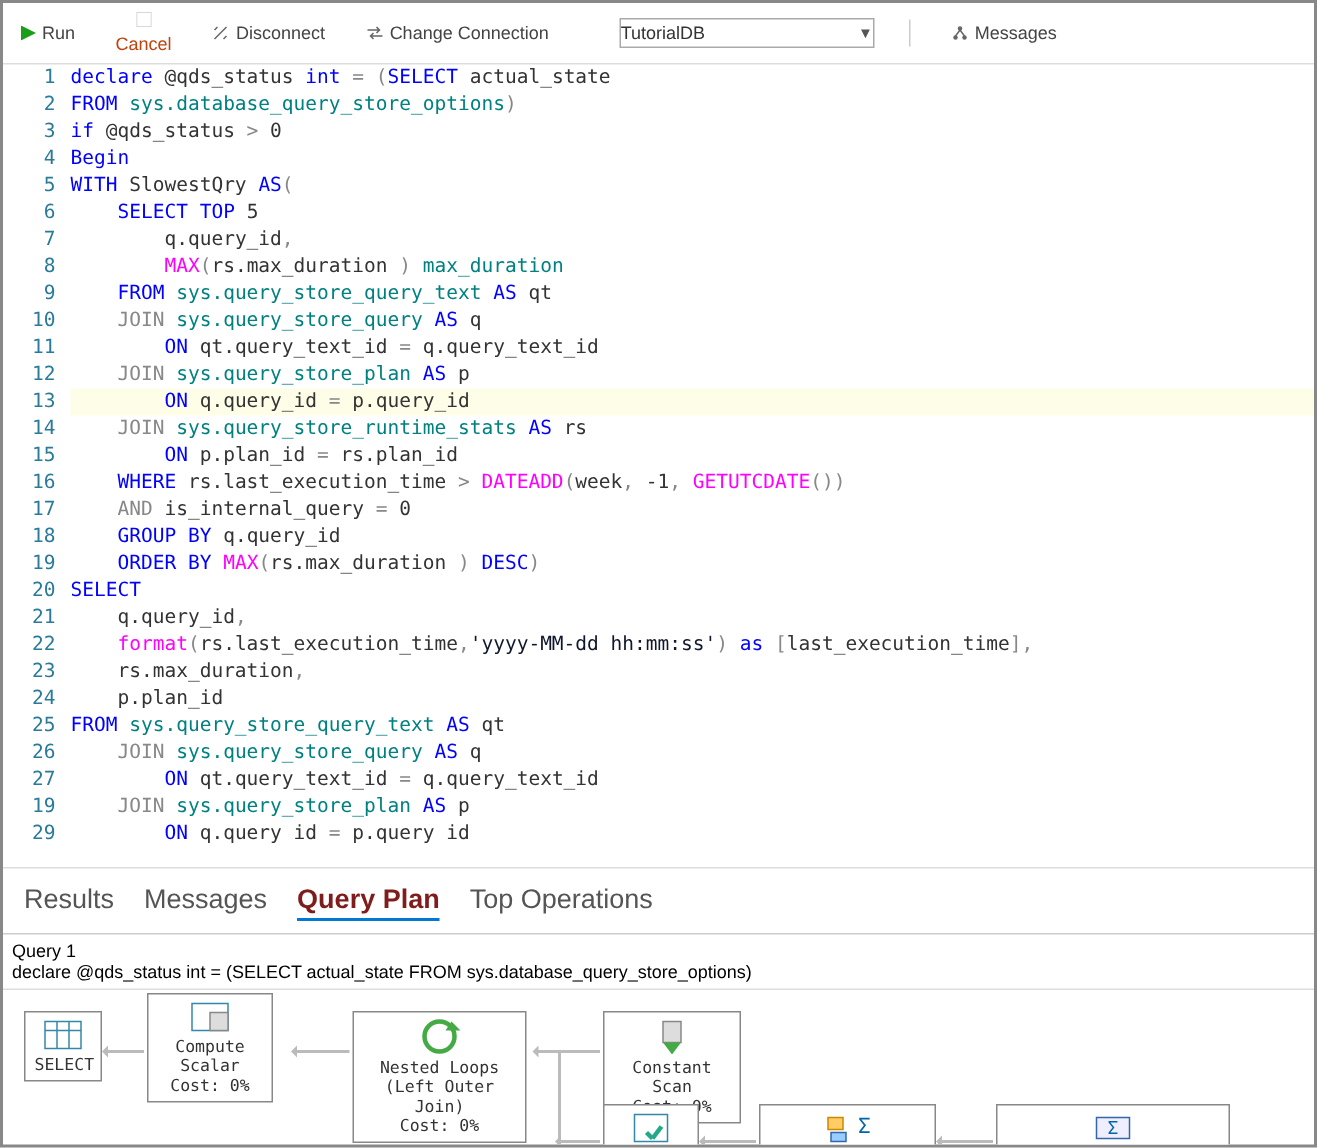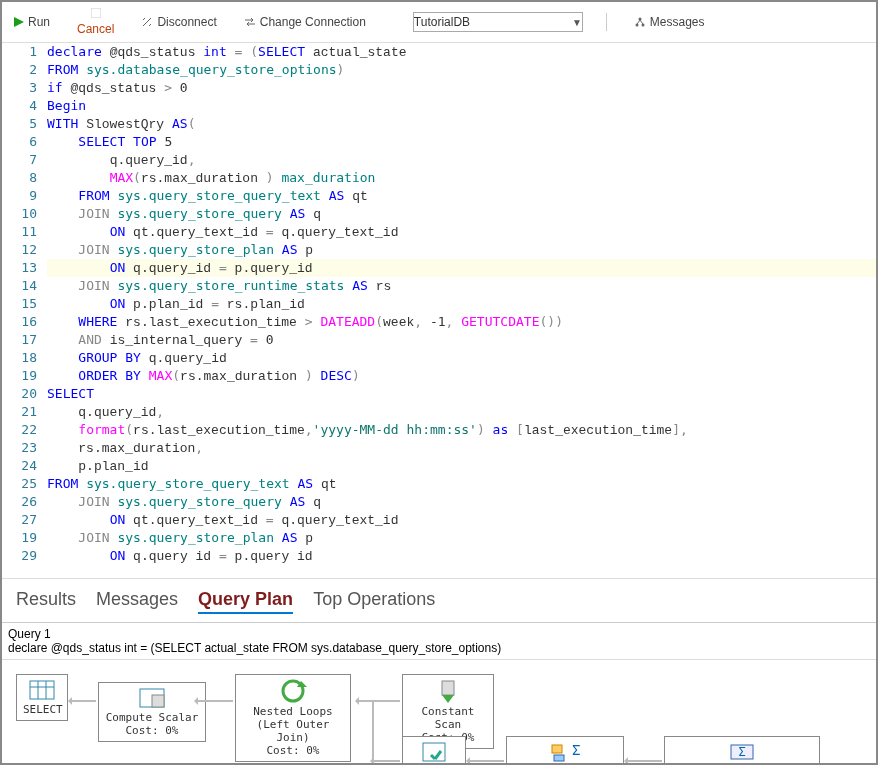--- a/index.html
+++ b/index.html
@@ -12,24 +12,24 @@
 .chev { font-size: 10px; color: #555; }
 .editor { display: flex; font-family: Consolas, monospace; font-size: 13px; line-height: 18px; height: 535px; overflow: hidden; position: relative; }
 .gutter { width: 45px; text-align: right; color: #2a7a9a; padding-right: 10px; user-select: none; }
 .gutter div { height: 18px; }
 .code { flex: 1; white-space: pre; padding-left: 0; }
 .code-line { height: 18px; }
 .code-line.hl { background: #fdfde8; }
 .k { color: #0000ff; }
 .sys { color: #008080; }
 .fn { color: #ff00ff; margin-top: 10px; }
-.str { color: #0f766e; }
+.str { color: #0f172a; }
 .num { color: #333; }
 .op { color: #888; }
-.txt { color: #333; font-family: Liberation Mono, monospace; }
+.txt { color: #333; }
 .tabs { display: flex; gap: 20px; padding: 8px 14px; border-top: 1px solid #ddd; font-size: 18px; color: #555; }
 .tab { cursor: pointer; padding: 2px 0; }
 .tab.active { color: #7f1d1d; font-weight: 600; border-bottom: 2px solid #0078d4; }
 .plan-header { border-top: 1px solid #ccc; padding: 4px 6px; font-size: 12px; color: #000000; }
 .plan-area { position: relative; height: 140px; border-top: 1px solid #ddd; }
 .node { position: absolute; border: 1px solid #888; background: #fff; text-align: center; font-family: Consolas, monospace; font-size: 11px; padding: 4px 6px; }
 .node-icon { display: block; margin: 0 auto 2px; }
 .arrow { position: absolute; height: 2px; background: #bbb; }
 .arrow::before { content: ""; position: absolute; left: -6px; top: -3px; border: 4px solid transparent; border-right-color: #bbb; }
 .arrow-v { position: absolute; width: 2px; background: #bbb; }
@@ -130,21 +130,21 @@
   <div class="node" style="left:14px;top:14px;width:52px">
     <svg class="node-icon" width="28" height="22">
         <rect x="2" y="2" width="24" height="18" fill="#fff" stroke="#38a"></rect>
         <line x1="2" y1="8" x2="26" y2="8" stroke="#38a"></line>
         <line x1="10" y1="2" x2="10" y2="20" stroke="#38a"></line>
         <line x1="18" y1="2" x2="18" y2="20" stroke="#38a"></line>
       </svg>
     <div>SELECT</div>
   </div>
 
-  <div class="node" style="left:96px;top:22px;width:108px">
+  <div class="node" style="left:96px;top:2px;width:84px">
     <svg class="node-icon" width="28" height="22">
         <rect x="2" y="2" width="24" height="18" fill="#fff" stroke="#38a"></rect>
         <rect x="14" y="8" width="12" height="12" fill="#ddd" stroke="#888"></rect>
       </svg>
     <div>Compute Scalar</div>
     <div>Cost: 0%</div>
   </div>
 
   <div class="node" style="left:233px;top:14px;width:116px">
     <svg class="node-icon" width="28" height="24">

